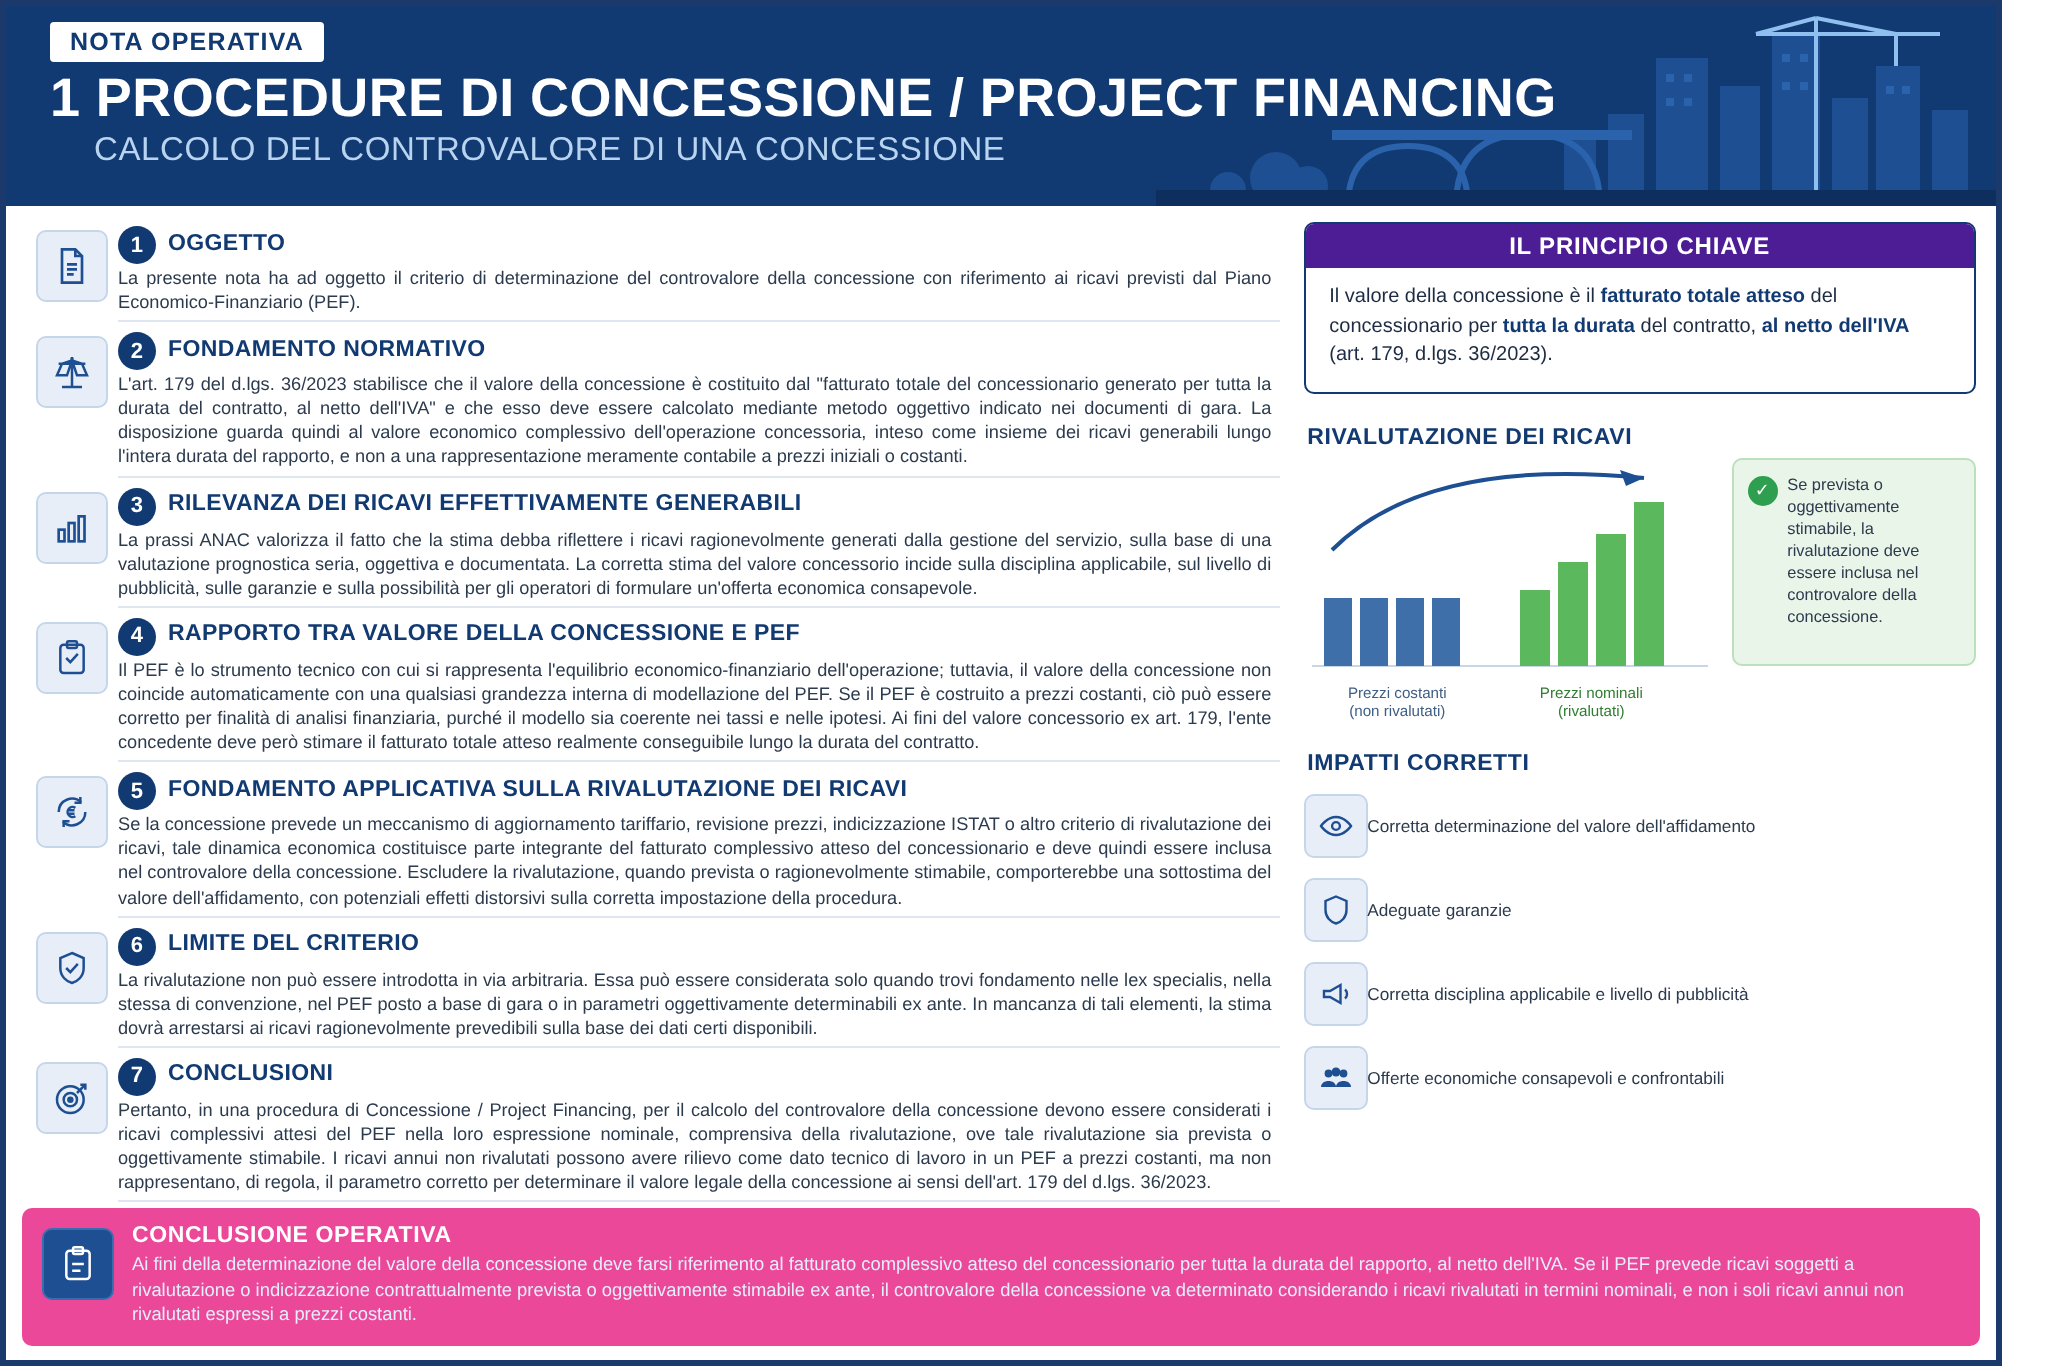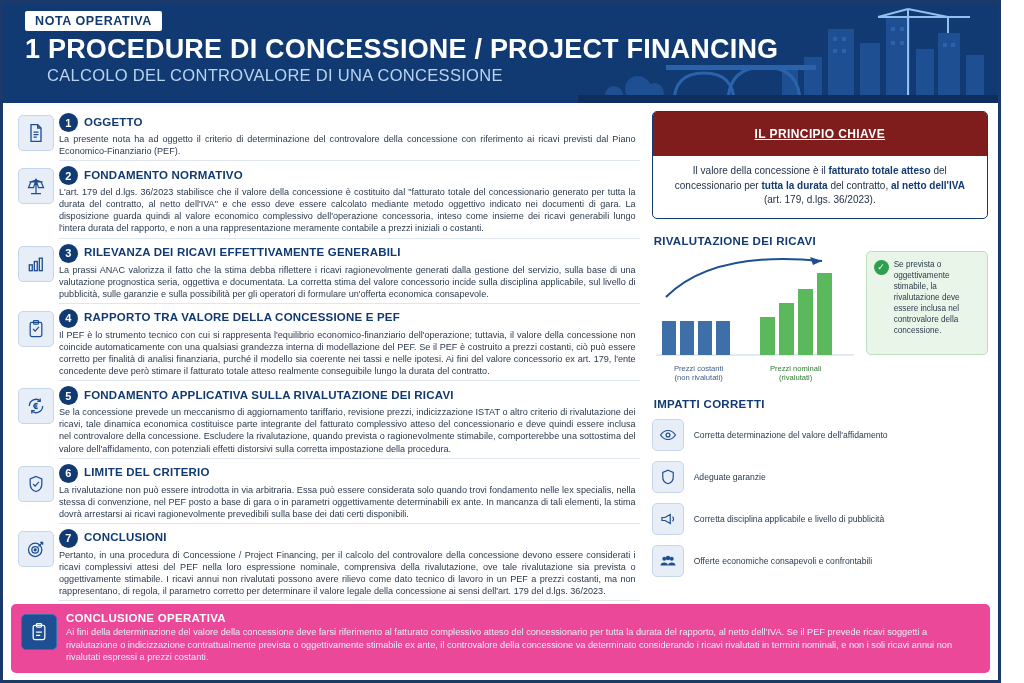--- a/index.html
+++ b/index.html
@@ -138,35 +138,33 @@
   .fonti li { margin:0; }
 
   
   .key-box {
     border:1.5px solid #123a72;
     border-radius:5px;
     overflow:hidden;
     background:#fff;
   }
   .key-box .kb-head {
-    background:#7f1d1d;
+    background:#4c1d95;
     color:#fff;
     font-size:12px;
     font-weight:bold;
     text-align:center;
-    padding:15px 0;
+    padding:4px 0;
     letter-spacing:0.4px;
-    text-decoration:underline;
   }
   .key-box .kb-body {
     font-size:10px;
     line-height:1.45;
     padding:8px 12px 10px 12px;
     color:#1d2c42;
-    text-align:center;
   }
   .kb-body b { color:#123a72; }
 
   .panel-title {
     font-size:11.5px;
     font-weight:bold;
     color:#123a72;
     letter-spacing:0.3px;
     margin:16px 0 4px 2px;
   }
@@ -210,21 +208,20 @@
   .check {
     width:15px;height:15px;min-width:15px;border-radius:50%;
     background:#2e9e4f;color:#fff;font-size:9px;
     display:flex;align-items:center;justify-content:center;
     margin-top:1px;
   }
 
   .impact-row {
     display:flex;
     align-items:center;
-    gap:10px;
     padding:5px 0;
   }
   .impact-icon {
     width:32px;height:32px;min-width:32px;
     background:#e8eef7;border:1px solid #c6d6ea;border-radius:5px;
     display:flex;align-items:center;justify-content:center;
   }
   .impact-text { font-size:8.6px; color:#2b3a4d; }
 
   

